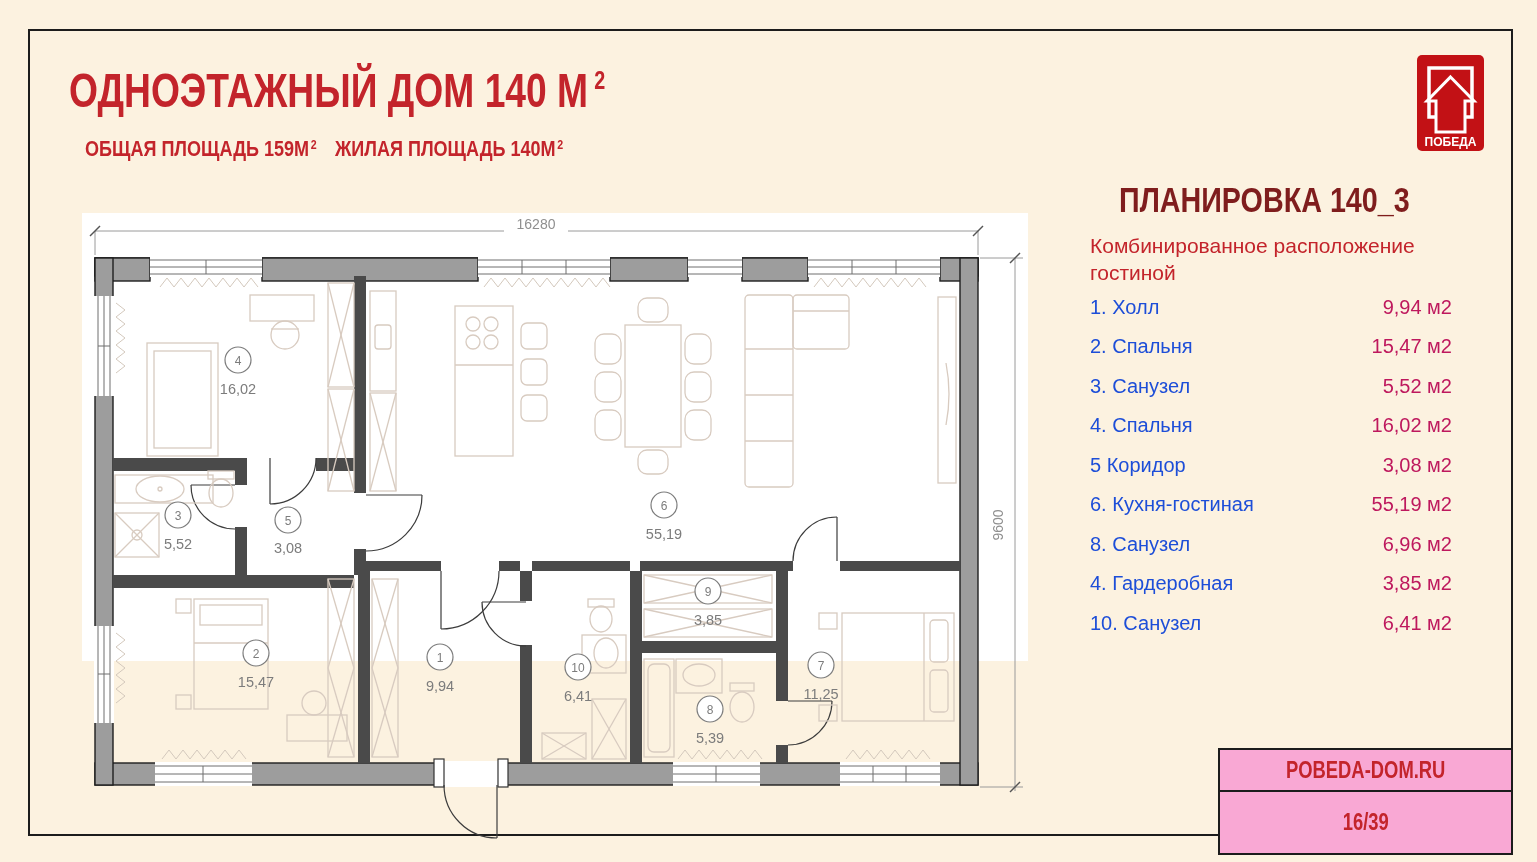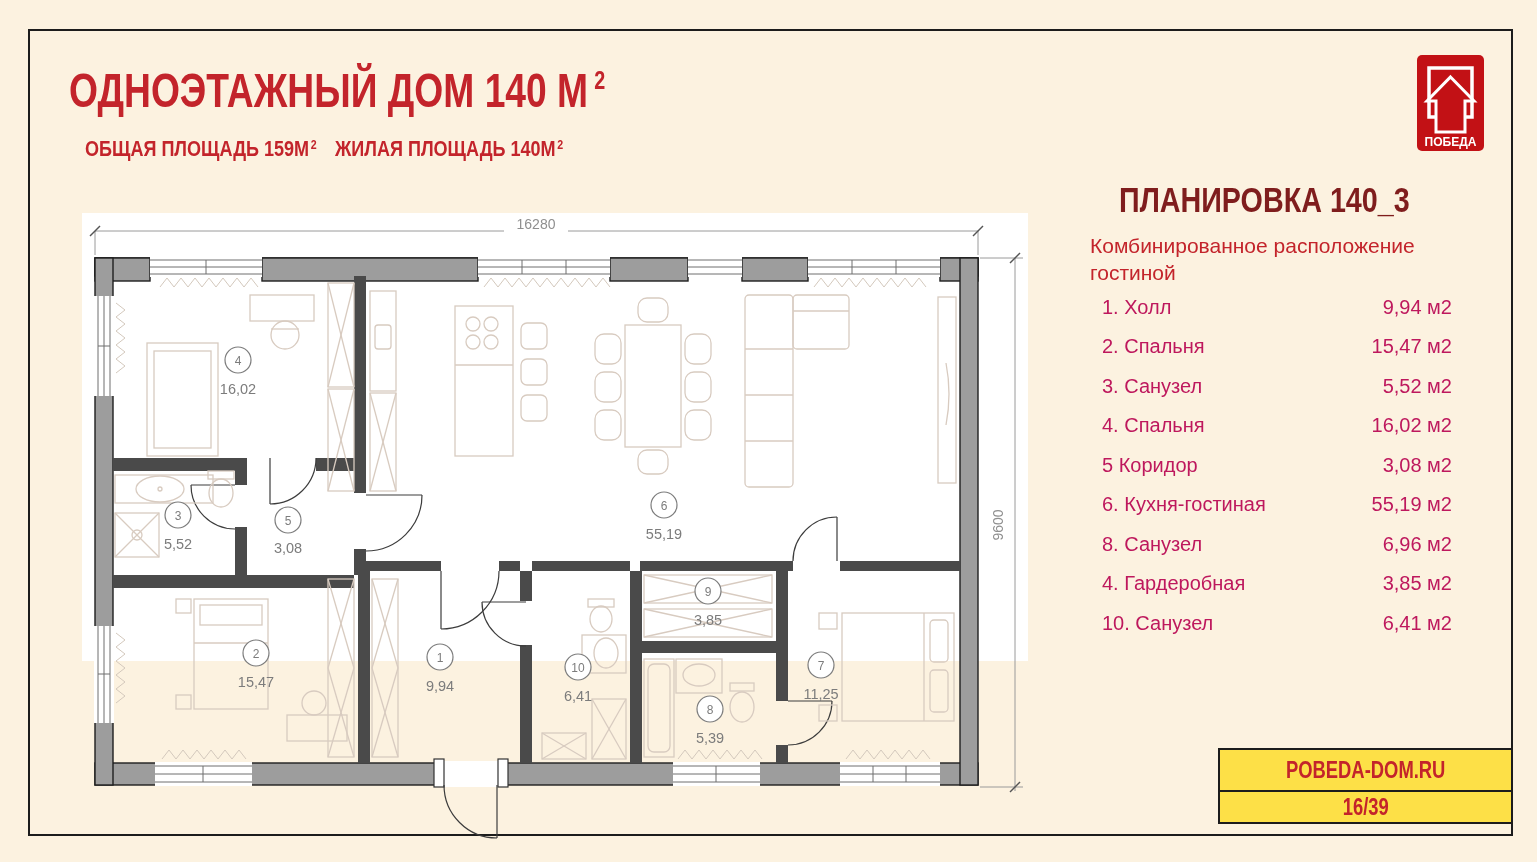--- a/index.html
+++ b/index.html
@@ -39,27 +39,27 @@
   .dxt { font-size:14px; fill:#8f8f8f; }
   .rc  { fill:#ffffff; stroke:#7c7c7c; stroke-width:1.2; }
   .rn  { font-size:12px; fill:#7c7c7c; text-anchor:middle; }
   .ra  { font-size:14.5px; fill:#7c7c7c; text-anchor:middle; }
 
   .panel { position:absolute; left:1090px; top:180px; width:362px; }
   .panel-title { font-size:35px; font-weight:bold; color:#7f1d1d;margin-left:29px; }
   .panel-sub { margin-top:12px; font-size:21px; line-height:1.3; color:#c3242b; width:350px; }
   .rooms { margin-top:9px; }
   .row { display:flex; justify-content:space-between; align-items:baseline; height:39.5px; }
-  .rl { font-size:20px; color:#be185d;margin-left:12px; }
+  .rl { font-size:20px; color:#1d4ed8; }
   .rv { font-size:20px; color:#be185d;text-align:center; }
 
   .fbox { position:absolute; left:1218px; width:295px; border:2px solid #1c1c1c; box-sizing:border-box;
-          background:#fde047; display:flex; align-items:center; justify-content:center; }
+          background:#f9a8d4; display:flex; align-items:center; justify-content:center; }
   .fbox.a { top:748px; height:44px; }
-  .fbox.b { top:790px; height:34px; }
+  .fbox.b { top:790px; height:65px; }
   .ftext { color:#c3242b; font-weight:bold; font-size:23px; }
   .logotext { font-weight:bold; }
 </style>
 </head>
 <body>
 
 <div class="frame"></div>
 
 <div class="title">
   <span class="cond"><span>ОДНОЭТАЖНЫЙ ДОМ 140 М</span><sup>2</sup></span>

